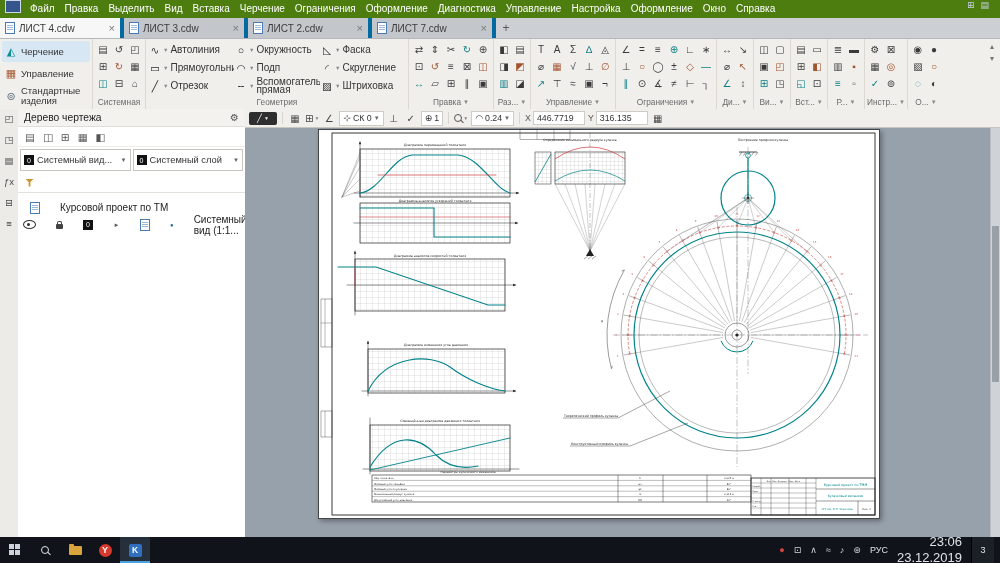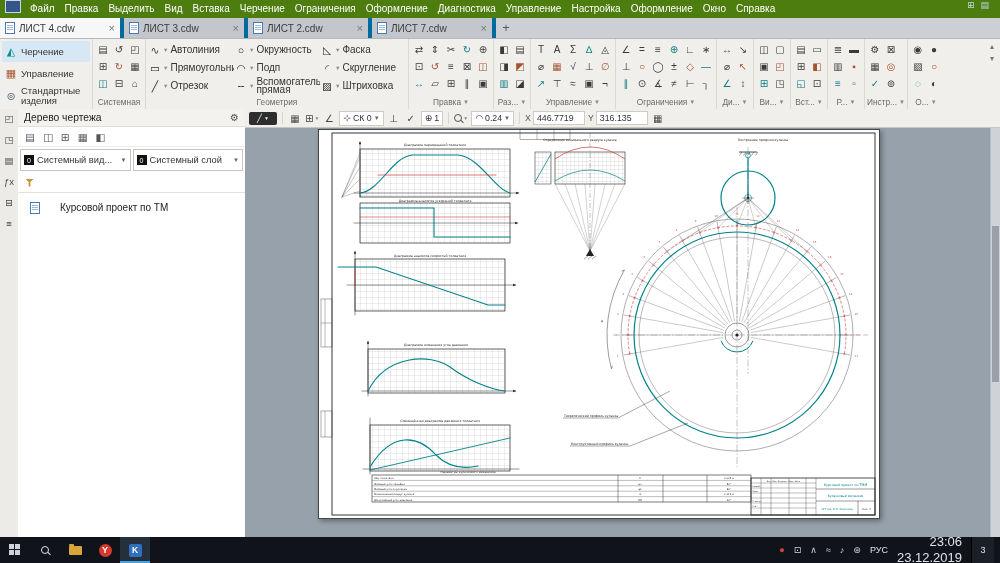--- a/index.html
+++ b/index.html
@@ -488,20 +488,29 @@
       </div>
     </div>
     <div class="tp-filter">
       <span class="funnel-ic"></span>
       <input class="tp-search" style="">
     </div>
     <div class="tree">
       <div class="trow" style="padding-left:12px">
         <span class="doc-ic"></span>
         <span>Курсовой проект по ТМ</span>
+      </div>
+      <div class="trow" style="padding-left:5px">
+        <span class="eye-ic"></span>
+        <span class="lock-ic"></span>
+        <span class="badge0">0</span>
+        <span class="exp">▸</span>
+        <span class="doc-ic"></span>
+        <span class="bullet">●</span>
+        <span>Системный вид (1:1...</span>
       </div>
     </div>
   </div>
 
   <div class="canvaswrap">
     <div class="cv-toolbar">
       <span class="cv-btn-dark">
           <span>╱</span>
           <span style="font-size:5px">▼</span>
         </span>

